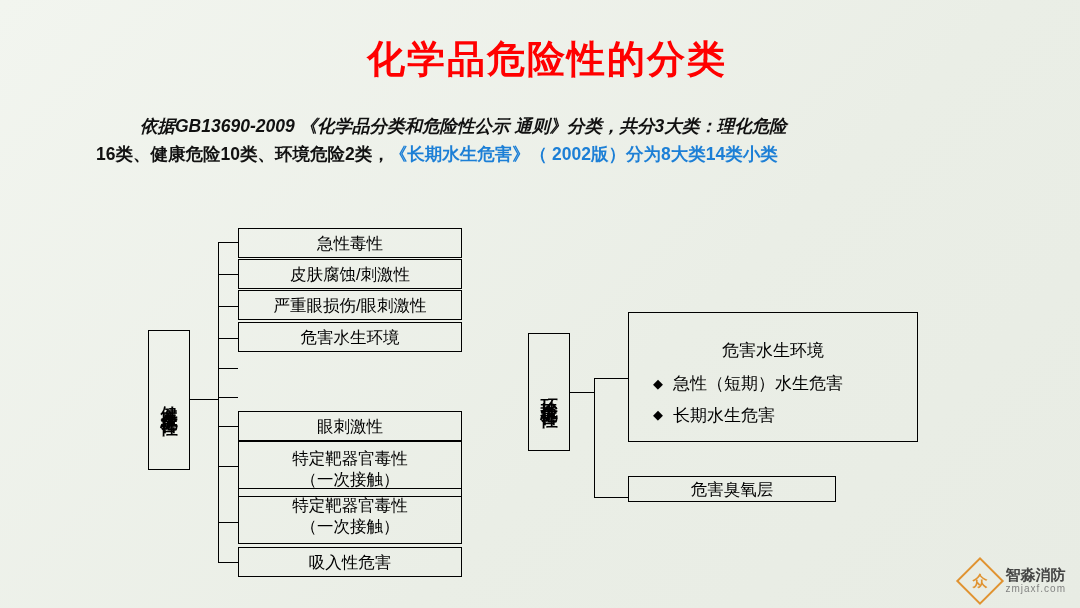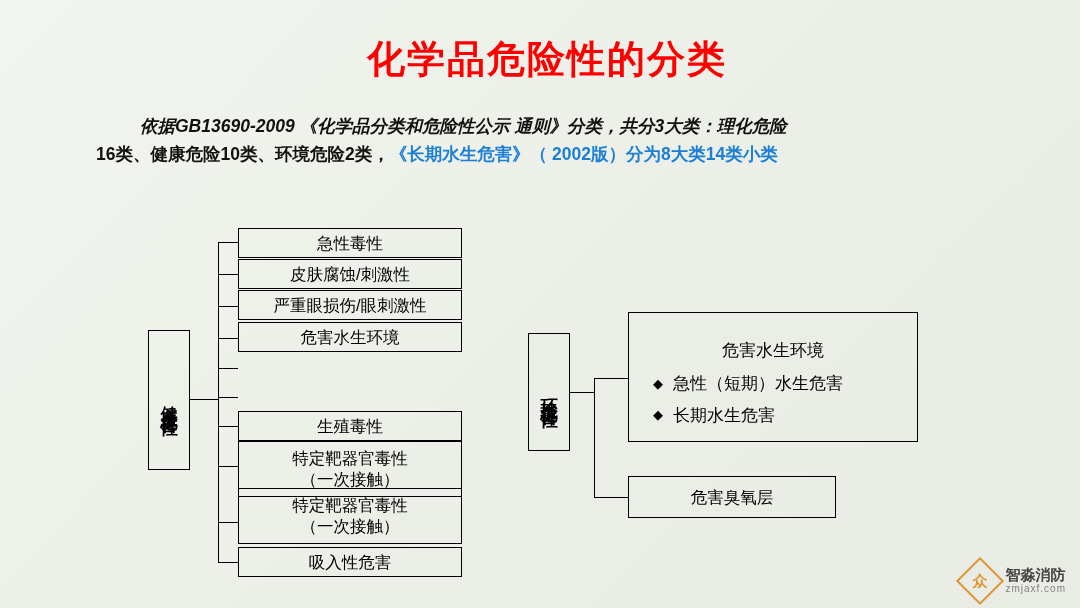--- a/index.html
+++ b/index.html
@@ -115,21 +115,21 @@
     margin-bottom: 10px;
   }
   .env-box .bullet-row .dia {
     margin-right: 10px;
     font-size: 13px;
   }
   .ozone-box {
     left: 628px;
     top: 476px;
     width: 208px;
-    height: 42px;
+    height: 26px;
   }
 
   .line {
     position: absolute;
     background: #000000;
   }
   .h1 { height: 1px; }
   .v1 { width: 1px; }
 
   
@@ -207,21 +207,21 @@
     <div class="node leaf" style="top:259px;">
       <span>皮肤腐蚀/刺激性</span>
     </div>
     <div class="node leaf" style="top:290px;">
       <span>严重眼损伤/眼刺激性</span>
     </div>
     <div class="node leaf" style="top:322px;">
       <span>危害水生环境</span>
     </div>
     <div class="node leaf" style="top:411px;">
-      <span>生殖毒性</span>
+      <span>眼刺激性</span>
     </div>
     <div class="node leaf tall" style="top:441px;">
       <span>特定靶器官毒性</span>
       <span class="l2">（一次接触）</span>
     </div>
     <div class="node leaf tall" style="top:488px;">
       <span>特定靶器官毒性</span>
       <span class="l2">（一次接触）</span>
     </div>
     <div class="node leaf" style="top:547px;">

